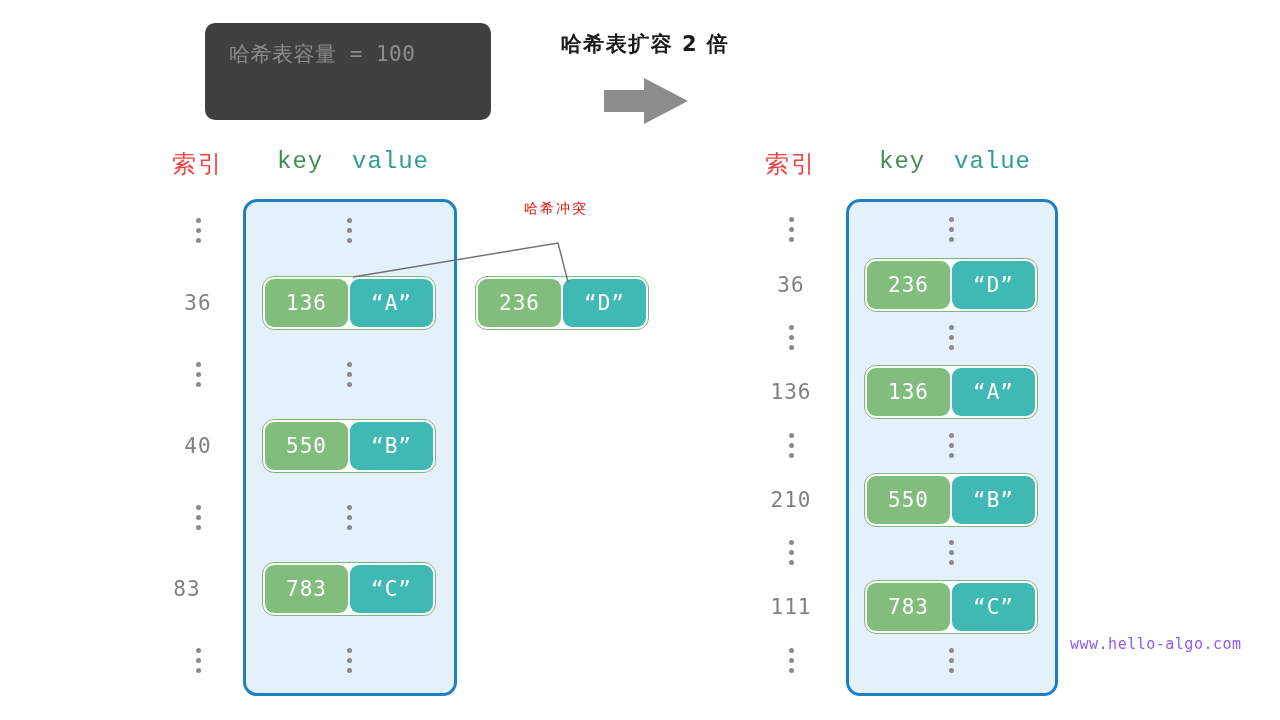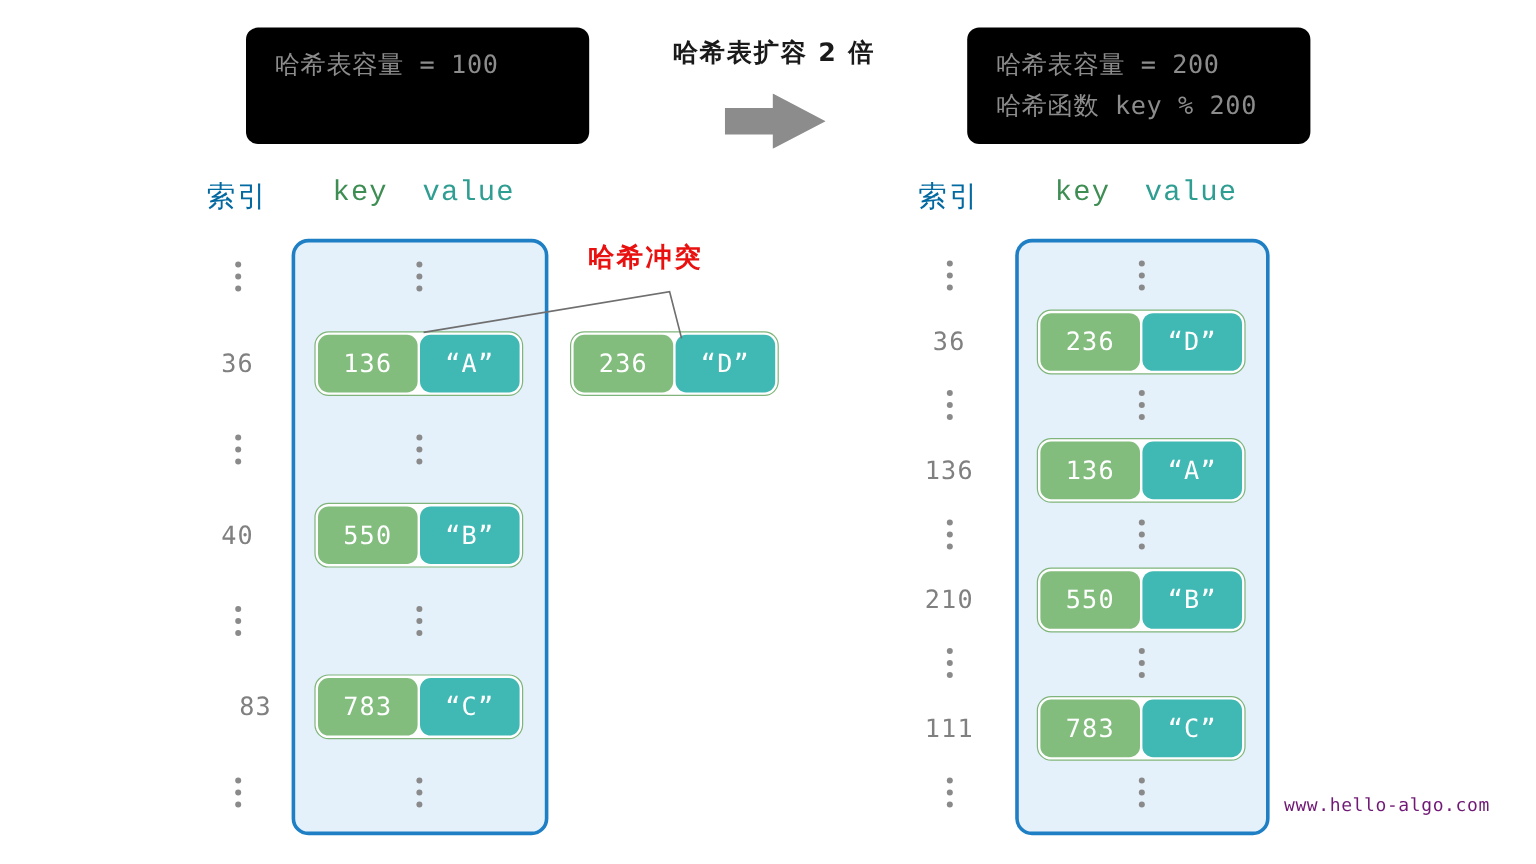--- a/index.html
+++ b/index.html
@@ -16,21 +16,21 @@
   }
 
   .canvas {
     position: absolute;
     inset: 0;
   }
 
   
   .info-box {
     position: absolute;
-    background: #000000;
+    background: #404040;
     border-radius: 10px;
     padding: 14px 40px 16px 24px;
     box-sizing: border-box;
   }
   .info-line {
     font-family: "DejaVu Sans Mono", monospace;
     font-size: 21px;
     line-height: 34px;
     color: #8c8c8c;
     white-space: pre;
@@ -62,21 +62,21 @@
   }
 
   
   .col-header {
     position: absolute;
     font-family: Liberation Mono, monospace;
     font-size: 24px;
     white-space: pre;
     letter-spacing: 1px;
   }
-  .hdr-index { color: #0369a1; font-family: Liberation Serif, serif; letter-spacing: 2px; }
+  .hdr-index { color: #ef4444; font-family: Liberation Serif, serif; letter-spacing: 2px; }
   .hdr-key   { color: #3e8e54; }
   .hdr-value { color: #2f9e92; }
 
   
   .bucket {
     position: absolute;
     background: #e4f0fa;
     border: 3px solid #1f7fc4;
     border-radius: 14px;
     box-sizing: border-box;
@@ -151,68 +151,64 @@
   .pair-left .val-cell { width: 84px; height: 100%; margin-left: 2px; }
 
   
   .pair-right { width: 174px; height: 54px; }
   .pair-right .key-cell { width: 84px; height: 100%; }
   .pair-right .val-cell { width: 84px; height: 100%; margin-left: 2px; }
 
   
   #collision-label {
     position: absolute;
-    left: 448px;
+    left: 466px;
     top: 200px;
     width: 180px;
     text-align: center;
-    font-size: 22px;
-    font-weight: bold;
+    font-size: 14px;
+    font-weight: normal;
     color: #e8110f;
     letter-spacing: 2px;
     white-space: pre;
   }
   #collision-leader {
     position: absolute;
     left: 340px;
     top: 235px;
     width: 240px;
     height: 55px;
   }
 
   
   #watermark {
     position: absolute;
     left: 1070px;
-    top: 662px;
+    top: 635px;
     font-family: "DejaVu Sans Mono", monospace;
     font-size: 15px;
-    color: #701a75;
+    color: #8b5cf6;
     letter-spacing: 0.5px;
     white-space: pre;
   }
 </style>
 </head>
 <body>
 
 <div class="canvas">
 
   <div class="info-box" id="info-left">
     <div class="info-line">哈希表容量 = 100</div>
   </div>
 
   <div id="expand-caption">哈希表扩容 2 倍</div>
   <svg id="expand-arrow" viewBox="0 0 84 46">
     <polygon points="0,12 40,12 40,0 84,23 40,46 40,34 0,34" fill="#8c8c8c"></polygon>
   </svg>
 
-  <div class="info-box" id="info-right">
-    <div class="info-line">哈希表容量 = 200</div>
-    <div class="info-line">哈希函数 key % 200</div>
-  </div>
 
   <div class="col-header hdr-index" style="left:153px; top:148px; width:90px; text-align:center;">索引</div>
   <div class="col-header hdr-key" style="left:277px; top:148px;">key</div>
   <div class="col-header hdr-value" style="left:352px; top:148px;">value</div>
 
   <div class="col-header hdr-index" style="left:746px; top:148px; width:90px; text-align:center;">索引</div>
   <div class="col-header hdr-key" style="left:879px; top:148px;">key</div>
   <div class="col-header hdr-value" style="left:954px; top:148px;">value</div>
 
   <div class="bucket" id="bucket-left"></div>
@@ -252,21 +248,21 @@
       <div class="vdots" style="left: 198px; top: 518px;">
         <span></span>
         <span></span>
         <span></span>
       </div>
       <div class="vdots" style="left: 349px; top: 518px;">
         <span></span>
         <span></span>
         <span></span>
       </div>
-      <div class="idx" style="left: 168px; top: 589px;">83</div>
+      <div class="idx" style="left: 142px; top: 589px;">83</div>
       <div class="pair pair-left" style="left: 262px; top: 589px;">
         <div class="cell key-cell">783</div>
         <div class="cell val-cell">“C”</div>
       </div>
       <div class="vdots" style="left: 198px; top: 661px;">
         <span></span>
         <span></span>
         <span></span>
       </div>
       <div class="vdots" style="left: 349px; top: 661px;">

